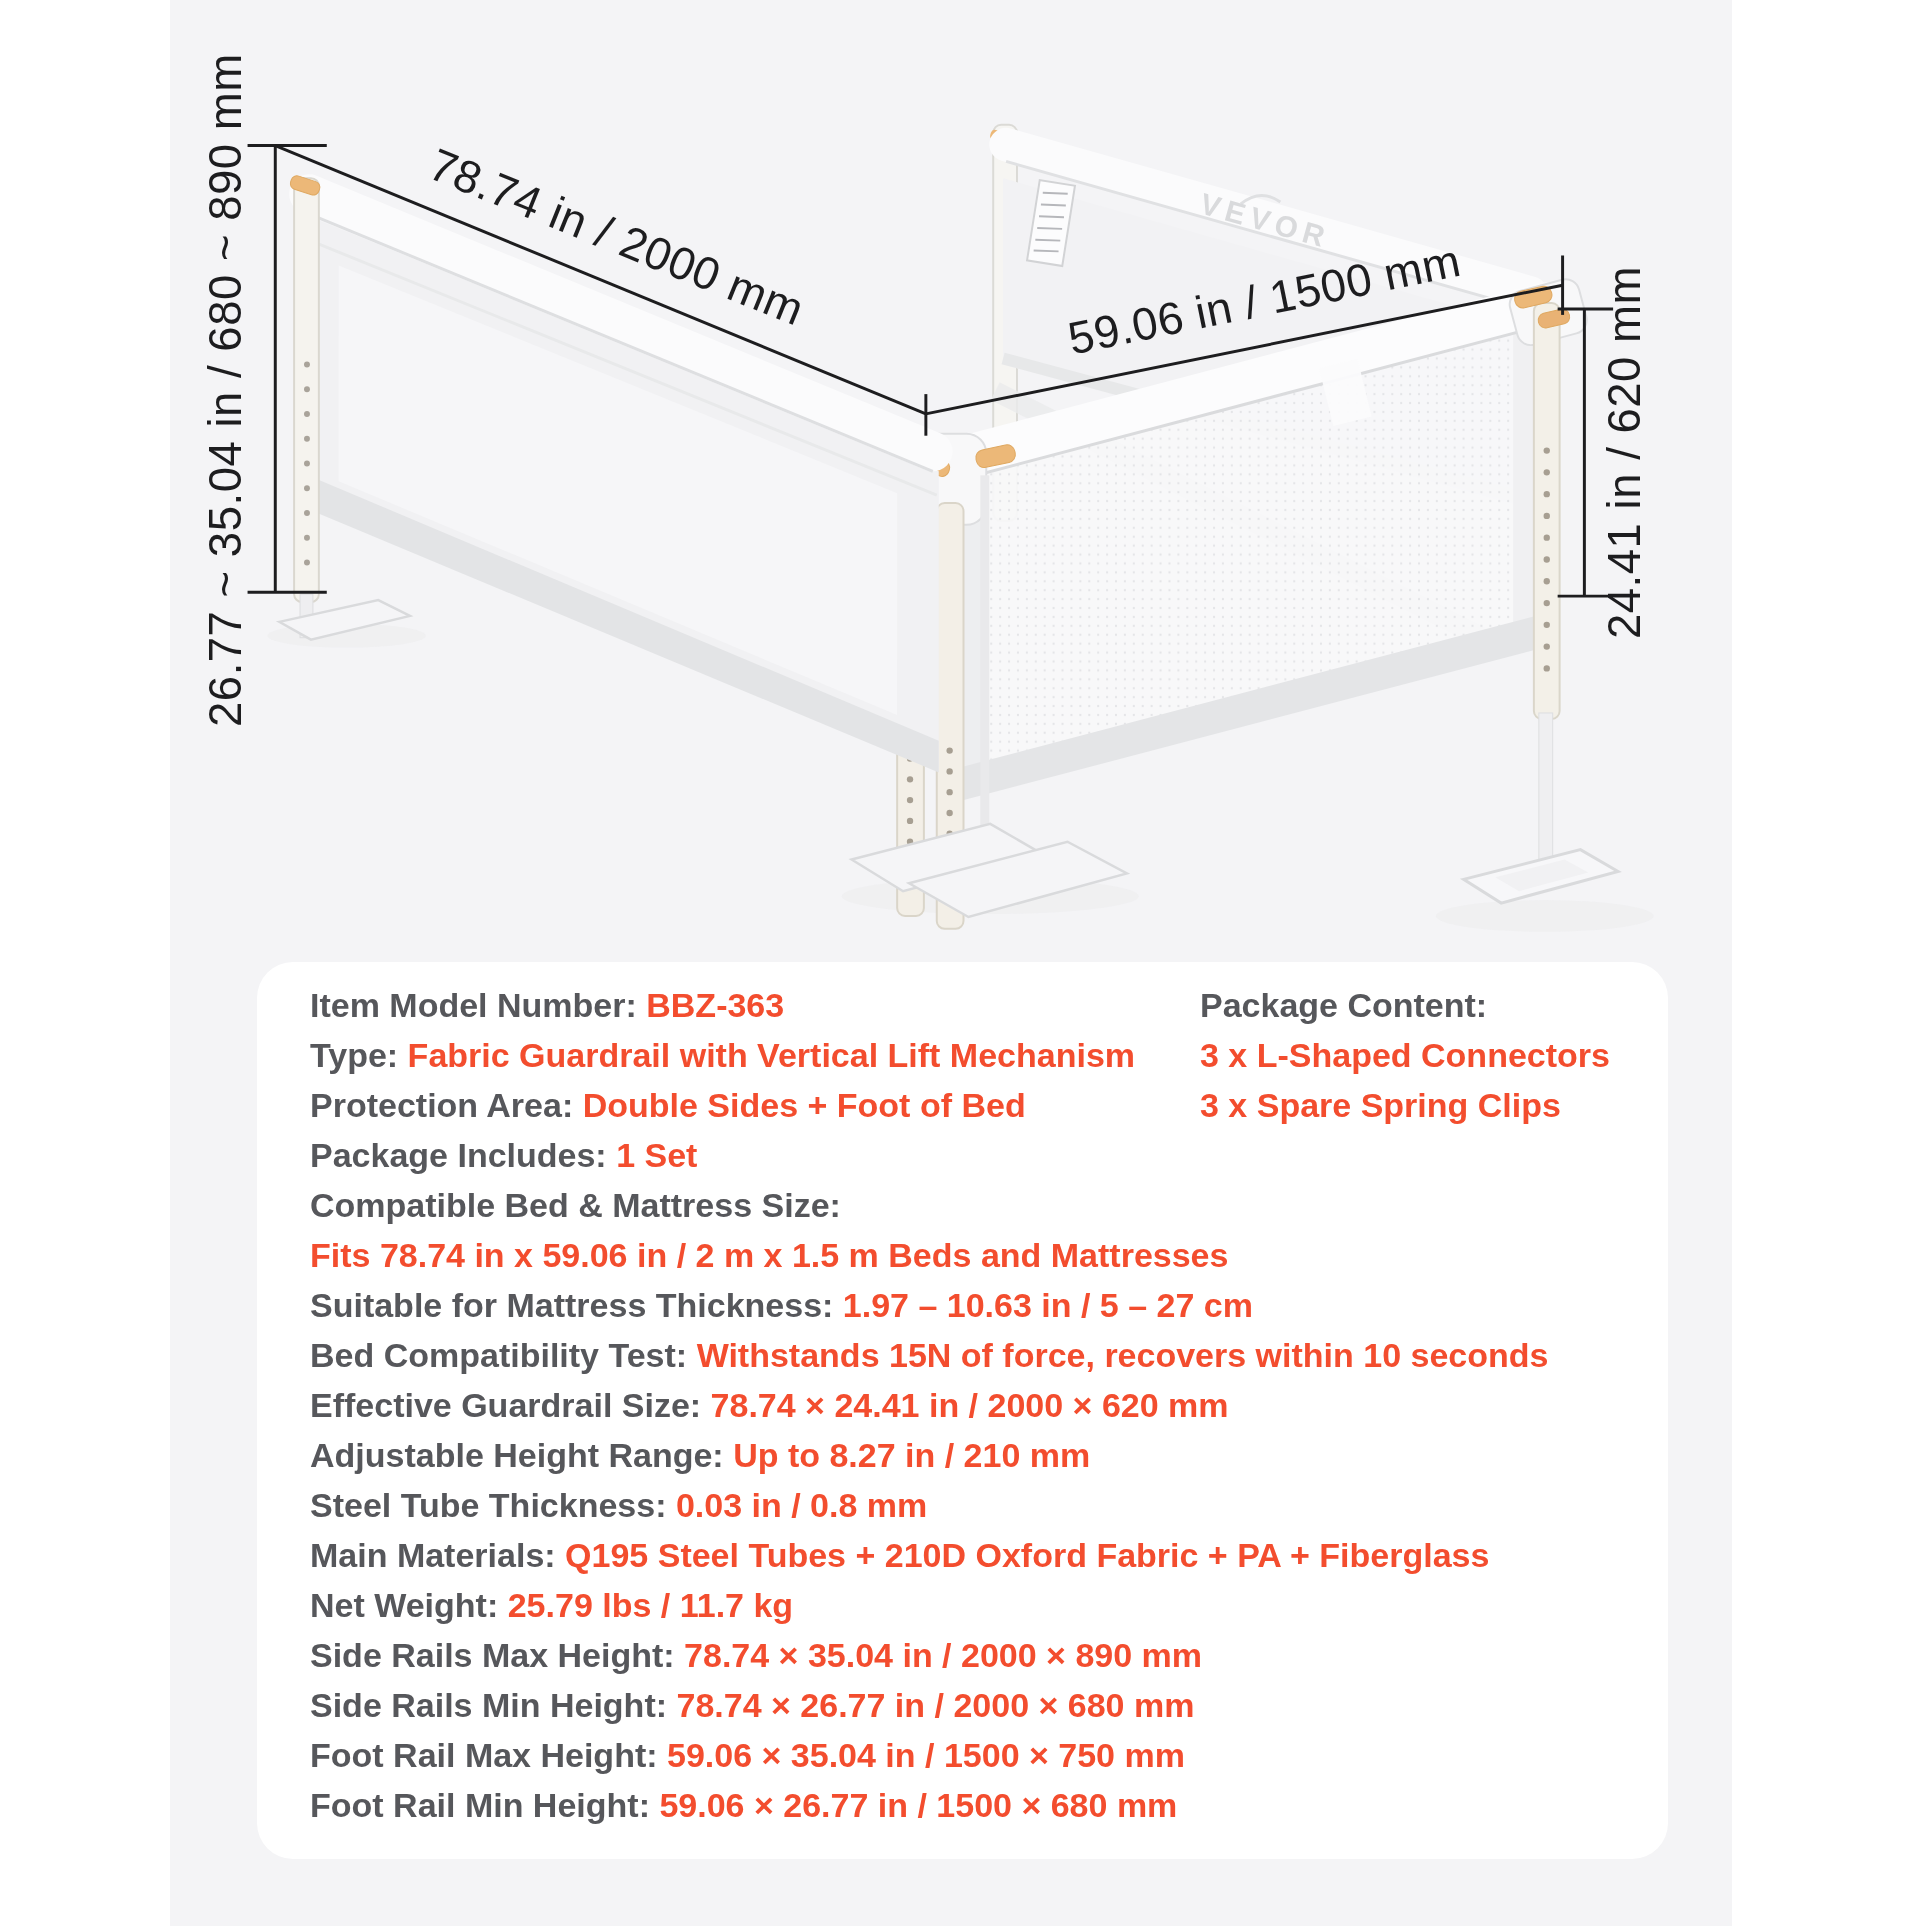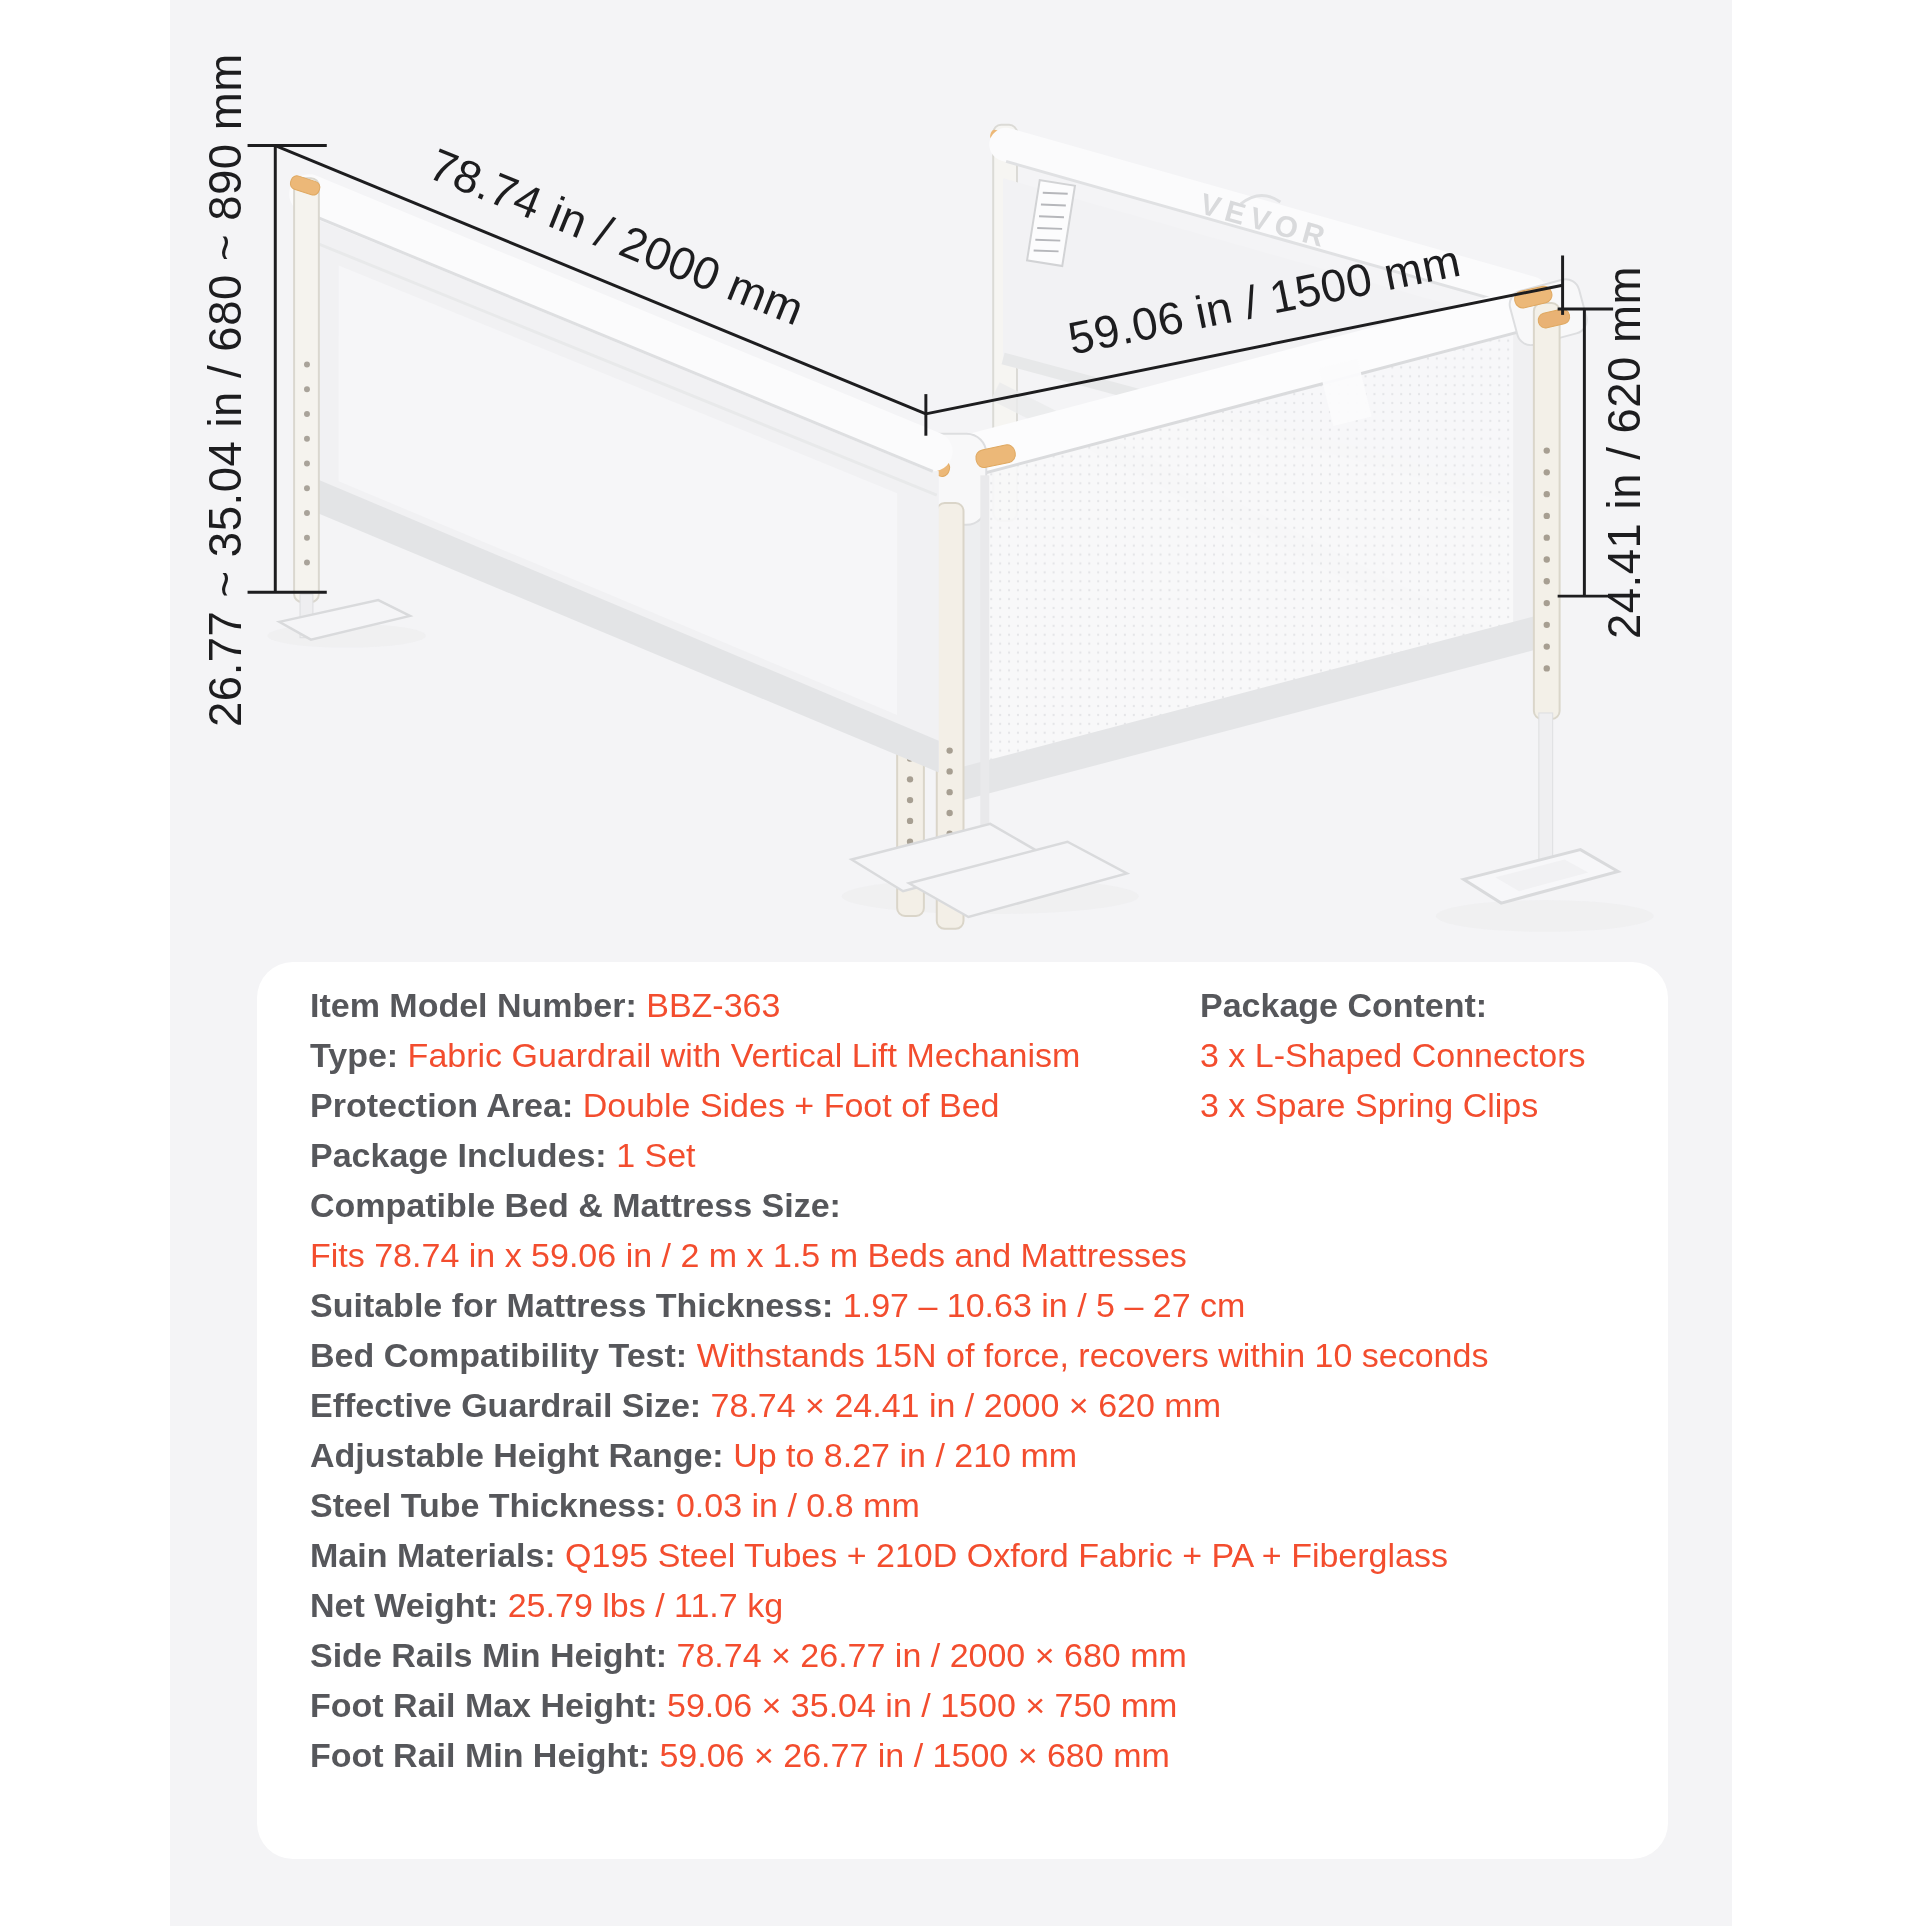--- a/index.html
+++ b/index.html
@@ -50,21 +50,21 @@
   .col{
     position:absolute;
     top:18px;
     font-size:34px;
     line-height:50px;
     white-space:nowrap;
   }
   .col-left{left:53px;}
   .col-right{left:943px;}
   .lbl{color:var(--label);font-weight:700;}
-  .val{color:var(--accent);font-weight:400;}
+  .val{color:var(--accent);font-weight:700;}
 </style>
 </head>
 <body>
 
 <div class="page">
 
   <div class="stage"></div>
 
   <svg class="art" viewBox="0 0 1946 1946" aria-hidden="true">
     <defs>
@@ -243,20 +243,21 @@
       <div class="row"><span class="lbl">Package Includes: </span><span class="val">1 Set</span></div>
       <div class="row"><span class="lbl">Compatible Bed &amp; Mattress Size:</span><span class="val"></span></div>
       <div class="row"><span class="lbl"></span><span class="val">Fits 78.74 in x 59.06 in / 2 m x 1.5 m Beds and Mattresses</span></div>
       <div class="row"><span class="lbl">Suitable for Mattress Thickness: </span><span class="val">1.97 – 10.63 in / 5 – 27 cm</span></div>
       <div class="row"><span class="lbl">Bed Compatibility Test: </span><span class="val">Withstands 15N of force, recovers within 10 seconds</span></div>
       <div class="row"><span class="lbl">Effective Guardrail Size: </span><span class="val">78.74 × 24.41 in / 2000 × 620 mm</span></div>
       <div class="row"><span class="lbl">Adjustable Height Range: </span><span class="val">Up to 8.27 in / 210 mm</span></div>
       <div class="row"><span class="lbl">Steel Tube Thickness: </span><span class="val">0.03 in / 0.8 mm</span></div>
       <div class="row"><span class="lbl">Main Materials: </span><span class="val">Q195 Steel Tubes + 210D Oxford Fabric + PA + Fiberglass</span></div>
       <div class="row"><span class="lbl">Net Weight: </span><span class="val">25.79 lbs / 11.7 kg</span></div>
+      <div class="row"><span class="lbl">Side Rails Max Height: </span><span class="val">78.74 × 35.04 in / 2000 × 890 mm</span></div>
       <div class="row"><span class="lbl">Side Rails Min Height: </span><span class="val">78.74 × 26.77 in / 2000 × 680 mm</span></div>
       <div class="row"><span class="lbl">Foot Rail Max Height: </span><span class="val">59.06 × 35.04 in / 1500 × 750 mm</span></div>
       <div class="row"><span class="lbl">Foot Rail Min Height: </span><span class="val">59.06 × 26.77 in / 1500 × 680 mm</span></div>
     </div>
 
     <div class="col col-right">
       <div class="row"><span class="lbl">Package Content:</span></div>
       <div class="row"><span class="val">3 x L-Shaped Connectors</span></div>
       <div class="row"><span class="val">3 x Spare Spring Clips</span></div>
     </div>

